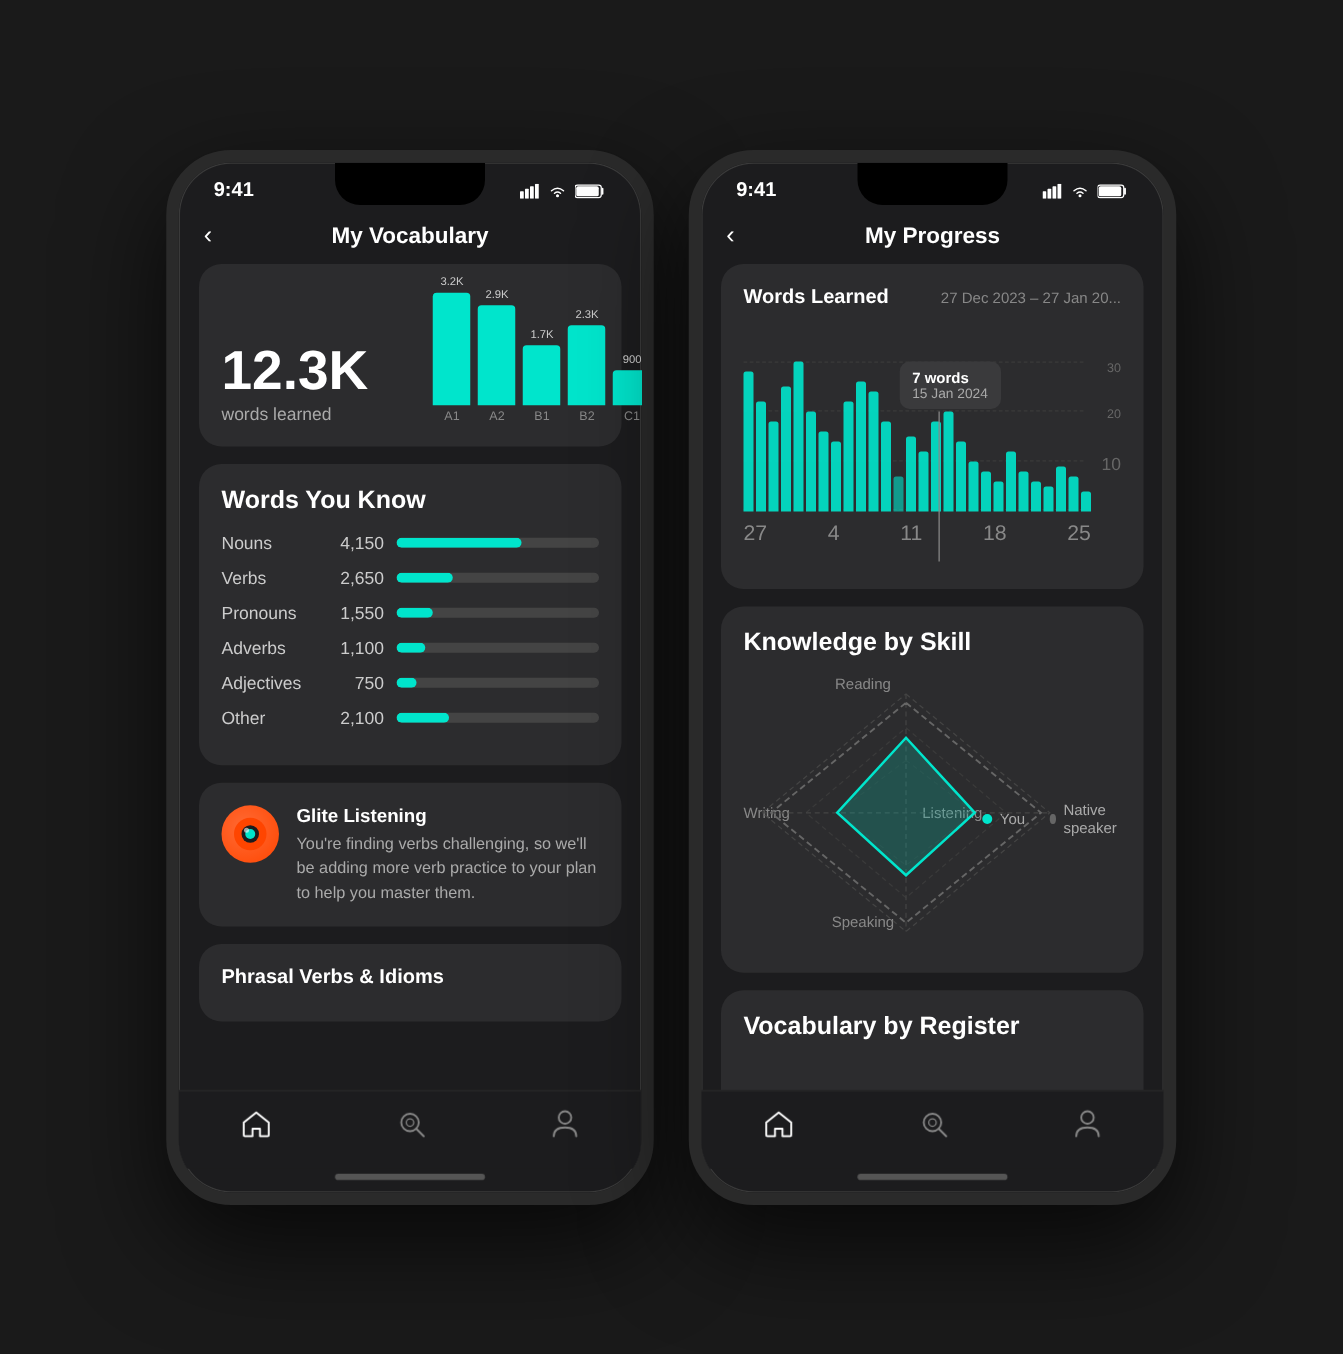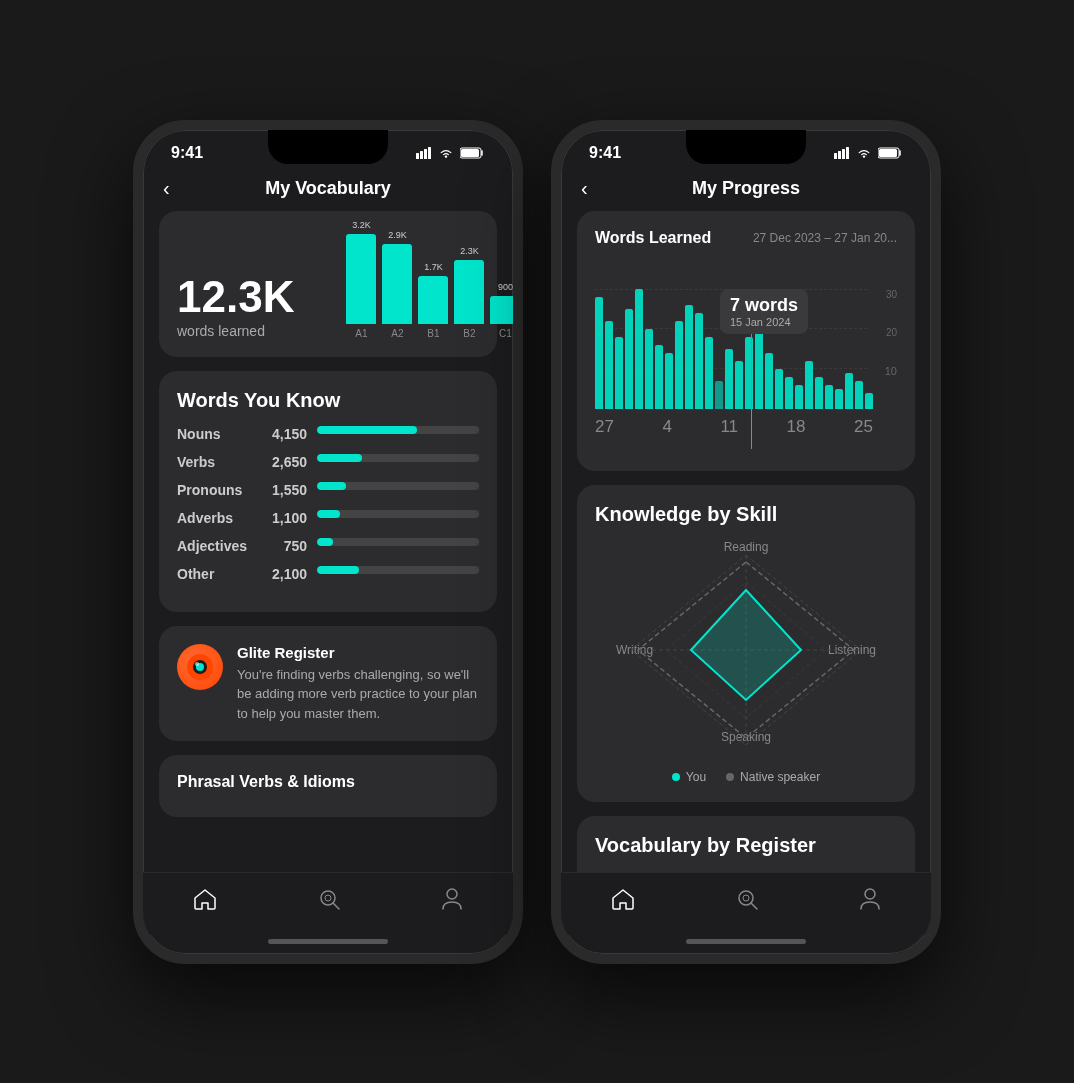--- a/index.html
+++ b/index.html
@@ -161,23 +161,23 @@
 
     
     .section-title {
       font-size: 20px;
       font-weight: 600;
       color: #fff;
       margin-bottom: 14px;
     }
     .word-type-row {
       display: flex;
+      align-items: center;
       margin-bottom: 12px;
       gap: 10px;
-      font-weight: bold;
     }
     .word-type-name {
       font-size: 14px;
       color: #ccc;
       width: 80px;
       flex-shrink: 0;
     }
     .word-type-count {
       font-size: 14px;
       color: #ccc;
@@ -303,21 +303,21 @@
       position: absolute;
       top: 0;
       left: 50%;
       transform: translateX(-20px);
       background: #3a3a3c;
       border-radius: 8px;
       padding: 6px 10px;
       z-index: 5;
     }
     .tooltip-words {
-      font-size: 18px;
+      font-size: 12px;
       font-weight: 600;
       color: #fff;
     }
     .tooltip-date {
       font-size: 11px;
       color: #aaa;
     }
     .tooltip-line {
       position: absolute;
       top: 40px;
@@ -351,21 +351,21 @@
       pointer-events: none;
     }
     .grid-line {
       border-top: 1px dashed #3a3a3a;
       width: 100%;
     }
 
     
     .radar-container {
       display: flex;
-      flex-direction: column;
+      flex-direction: row;
       align-items: center;
     }
     .radar-labels-row {
       display: flex;
       align-items: center;
       gap: 20px;
       margin-top: 10px;
     }
     .radar-legend-item {
       display: flex;
@@ -546,21 +546,21 @@
     <div class="card assistant-card">
       <div class="assistant-avatar">
         <svg width="28" height="28" viewBox="0 0 28 28">
           <circle cx="14" cy="14" r="13" fill="#ff4500"></circle>
           <circle cx="14" cy="14" r="7" fill="#1c1c1e"></circle>
           <circle cx="14" cy="14" r="4" fill="#00e5cc"></circle>
           <circle cx="11" cy="11" r="2" fill="white" opacity="0.6"></circle>
         </svg>
       </div>
       <div class="assistant-content">
-        <div class="assistant-name">Glite Register</div>
+        <div class="assistant-name">Glite Listening</div>
         <div class="assistant-text">You're finding verbs challenging, so we'll be adding more verb practice to your plan to help you master them.</div>
       </div>
     </div>
 
     <div class="card">
       <div class="phrasal-title">Phrasal Verbs &amp; Idioms</div>
     </div>
 
   </div>
 
@@ -638,21 +638,21 @@
           <div class="grid-lines">
             <div class="grid-line"></div>
             <div class="grid-line"></div>
             <div class="grid-line"></div>
             <div class="grid-line"></div>
           </div>
 
           <div style="position:absolute; right:0; top:0; height:100%; display:flex; flex-direction:column; justify-content:space-between; align-items:flex-end; padding-bottom:4px;margin-left:36px;">
             <span style="font-size:10px;color:#666;">30</span>
             <span style="font-size:10px;color:#666;">20</span>
-            <span style="font-size:11px;color:#666;text-align:right;">10</span>
+            <span style="font-size:14px;color:#666;text-align:right;">10</span>
             <span style="font-size:10px;color:#666;"></span>
           </div>
 
           <div id="right-chart-bars" style="display:flex; align-items:flex-end; height:100%; padding-right:24px; gap:2px;">
           <div style="flex: 1 1 0%; background: rgb(0, 229, 204); border-radius: 2px 2px 0px 0px; min-width: 6px; height: 93.3333%; opacity: 0.9;"></div>
               <div style="flex: 1 1 0%; background: rgb(0, 229, 204); border-radius: 2px 2px 0px 0px; min-width: 6px; height: 73.3333%; opacity: 0.9;"></div>
               <div style="flex: 1 1 0%; background: rgb(0, 229, 204); border-radius: 2px 2px 0px 0px; min-width: 6px; height: 60%; opacity: 0.9;"></div>
               <div style="flex: 1 1 0%; background: rgb(0, 229, 204); border-radius: 2px 2px 0px 0px; min-width: 6px; height: 83.3333%; opacity: 0.9;"></div>
               <div style="flex: 1 1 0%; background: rgb(0, 229, 204); border-radius: 2px 2px 0px 0px; min-width: 6px; height: 100%; opacity: 0.9;"></div>
               <div style="flex: 1 1 0%; background: rgb(0, 229, 204); border-radius: 2px 2px 0px 0px; min-width: 6px; height: 66.6667%; opacity: 0.9;"></div>

